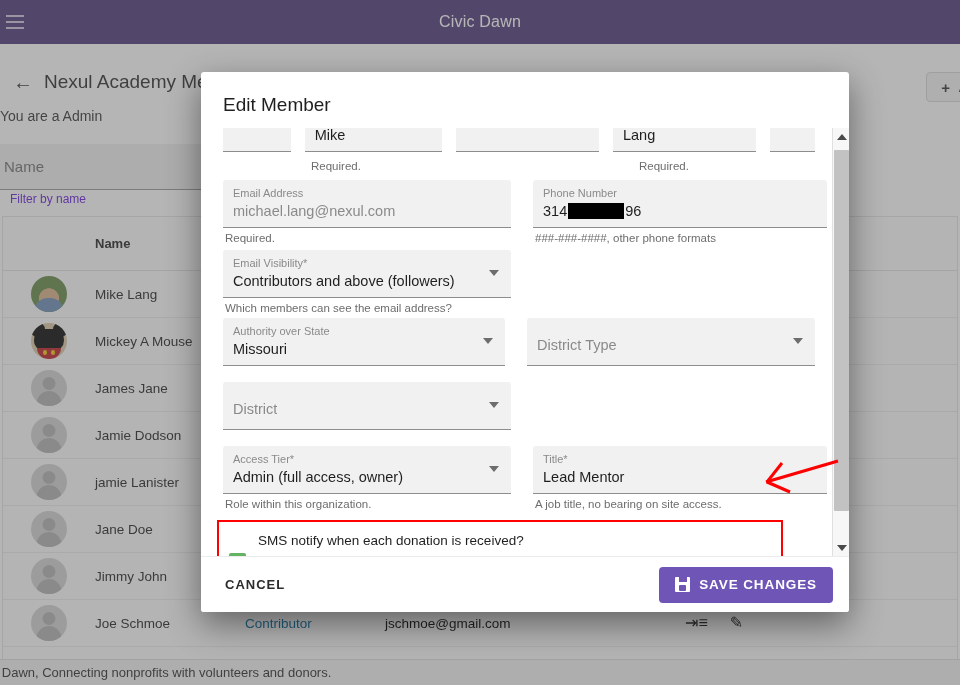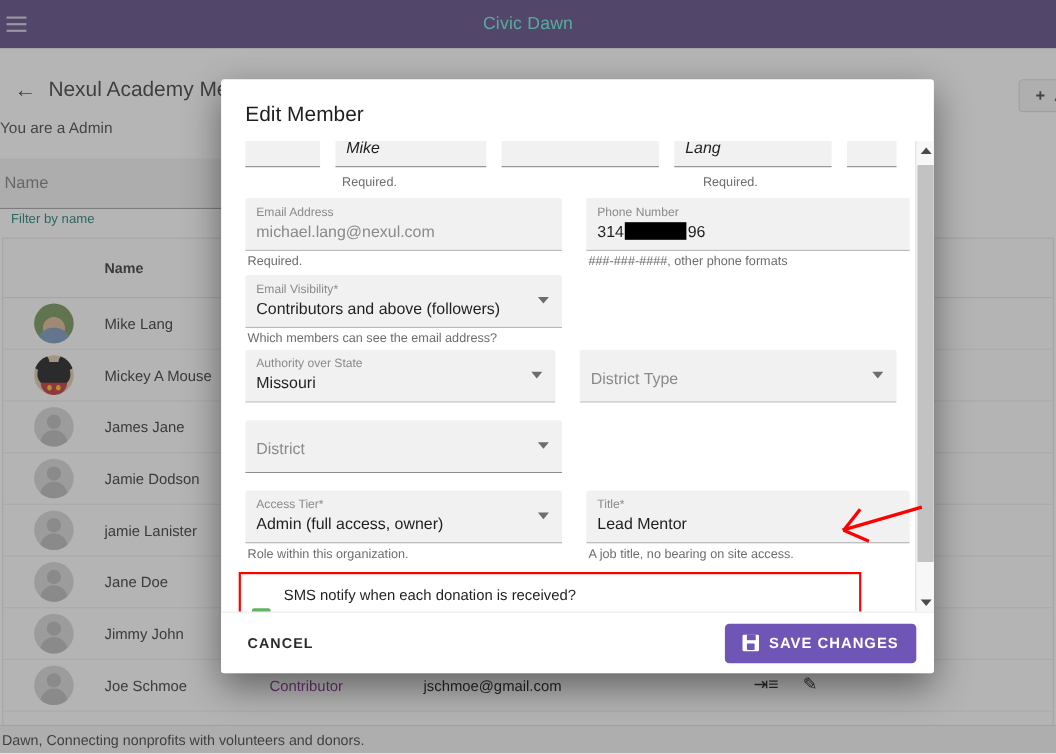--- a/index.html
+++ b/index.html
@@ -23,21 +23,21 @@
     display: flex; align-items: center; justify-content: center;
   }
   #hamburger {
     position: absolute; left: 4px; top: 12px;
     width: 22px; height: 20px;
     display: flex; flex-direction: column; justify-content: space-between;
     padding: 3px 2px;
   }
   #hamburger i { display:block; height: 2px; background: #cfc6de; width: 18px; }
   #app-title {
-    color: #5eead4; font-size: 16px; letter-spacing: .2px;
+    color: #ffffff; font-size: 16px; letter-spacing: .2px;
   }
 
   #page-body {
     position: absolute; left: 0; top: 44px; width: 960px; height: 641px;
     background: #fefefe;
   }
   #page-head {
     position: absolute; left: 0; top: 16px; width: 960px; height: 44px;
     display: flex; align-items: center;
   }
@@ -74,34 +74,34 @@
     border: none; outline: none; font-family: inherit;
   }
   #filter-icon { width: 20px; height: 16px; display:flex; flex-direction:column;
     justify-content: center; gap: 3px; align-items: center; }
   #filter-icon i { display:block; height:2px; background:#555; }
   #filter-icon i:nth-child(1){ width:16px; }
   #filter-icon i:nth-child(2){ width:11px; }
   #filter-icon i:nth-child(3){ width:6px; }
   #filter-hint {
     position: absolute; left: 10px; top: 148px;
-    font-size: 12px; color: #0f766e;
+    font-size: 12px; color: #6d28d9;
   }
 
   #table-card {
     position: absolute; left: 2px; top: 172px; width: 956px; height: 445px;
     background: #fbfbfb; border: 1px solid #e3e3e3;
   }
   .th-row {
     height: 54px; display: flex; align-items: center;
     border-bottom: 1px solid #e0e0e0;
   }
   .col-avatar { width: 92px; display:flex; justify-content:center; }
   .col-name   { width: 150px; font-size: 13.5px; color: #2b2b2b; }
-  .col-role   { width: 140px; font-size: 13.5px; color: #701a75; }
+  .col-role   { width: 140px; font-size: 13.5px; color: #0369a1; }
   .col-email  { width: 280px; font-size: 13.5px; color: #000000; }
   .col-act    { flex: 1; display:flex; align-items:center; gap: 22px; padding-left: 20px;}
   .th-row .col-name, .th-row .col-role, .th-row .col-email { font-weight: 700; font-size: 13px;}
   .tr-row {
     height: 47px; display: flex; align-items: center;
     border-bottom: 1px solid #eaeaea;
   }
   .avatar {
     width: 36px; height: 36px; border-radius: 50%;
     background: #d3d3d3; overflow: hidden; position: relative;
@@ -214,21 +214,20 @@
     width: 0; height: 0;
     border-left: 5px solid transparent; border-right: 5px solid transparent;
     border-top: 6px solid #6d6d6d;
   }
   .hint { font-size: 11.5px; color: #6d6d6d; margin: 4px 0 0 2px; }
 
   
   #truncated-row {
     display: flex; gap: 14px; height: 26px; align-items: flex-end;
     margin-top: -2px;
-    font-style: italic;
   }
   .trunc {
     background: #f1f1f1; border-bottom: 1px solid #8d8d8d;
     height: 24px; position: relative; overflow: hidden;
   }
   .trunc .cut {
     position: absolute; left: 10px; top: -4px;
     font-size: 14.5px; color: #1f1f1f; line-height: 22px;
   }
   #trunc-hints { display:flex; gap:14px; margin-top:4px; }

